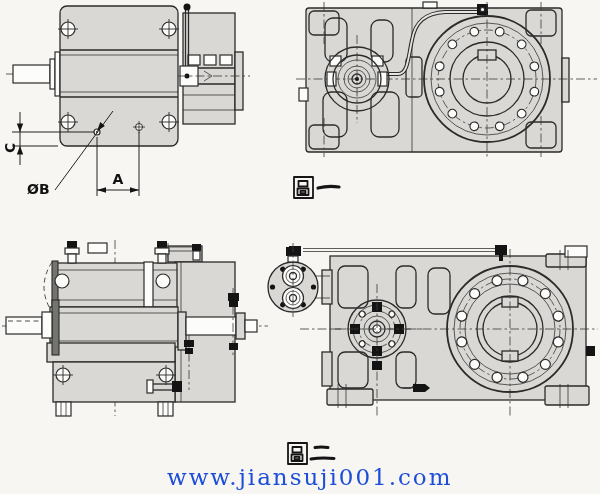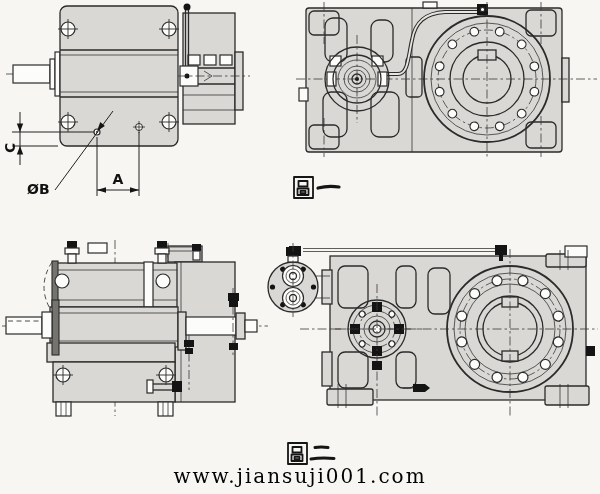--- a/index.html
+++ b/index.html
@@ -21,22 +21,22 @@
   .blk{fill:#141414;stroke:none}
   .dim{stroke:#232323;stroke-width:1;fill:none}
   .pipe1{stroke:#2b2b2b;stroke-width:4;fill:none}
   .pipe2{stroke:#e6e5e1;stroke-width:1.8;fill:none}
   .lbl{font-family:"DejaVu Sans",sans-serif;font-weight:bold;font-size:14px;fill:#111}
   .cap{stroke:#151515;fill:none;stroke-width:1.8;stroke-linejoin:round}
   .capstroke{stroke:#151515;fill:none;stroke-linecap:round}
   .ghost{fill:transparent;font-size:24px}
   .watermark{
     position:absolute;left:167px;top:464px;width:266px;text-align:center;
-    font-family:"DejaVu Serif",serif;font-size:20px;letter-spacing:2px;
-    color:#000000;white-space:nowrap;
+    font-family:"DejaVu Serif",serif;font-size:23px;letter-spacing:2px;
+    color:#1d4ed8;white-space:nowrap;
   }
 </style>
 </head>
 <body>
 
 <div class="stage">
 <svg width="600" height="494" viewBox="0 0 600 494">
   <defs>
     <g id="xhole">
       <circle r="7" fill="#fcfcfa" stroke="#2b2b2b" stroke-width="1.2"></circle>

